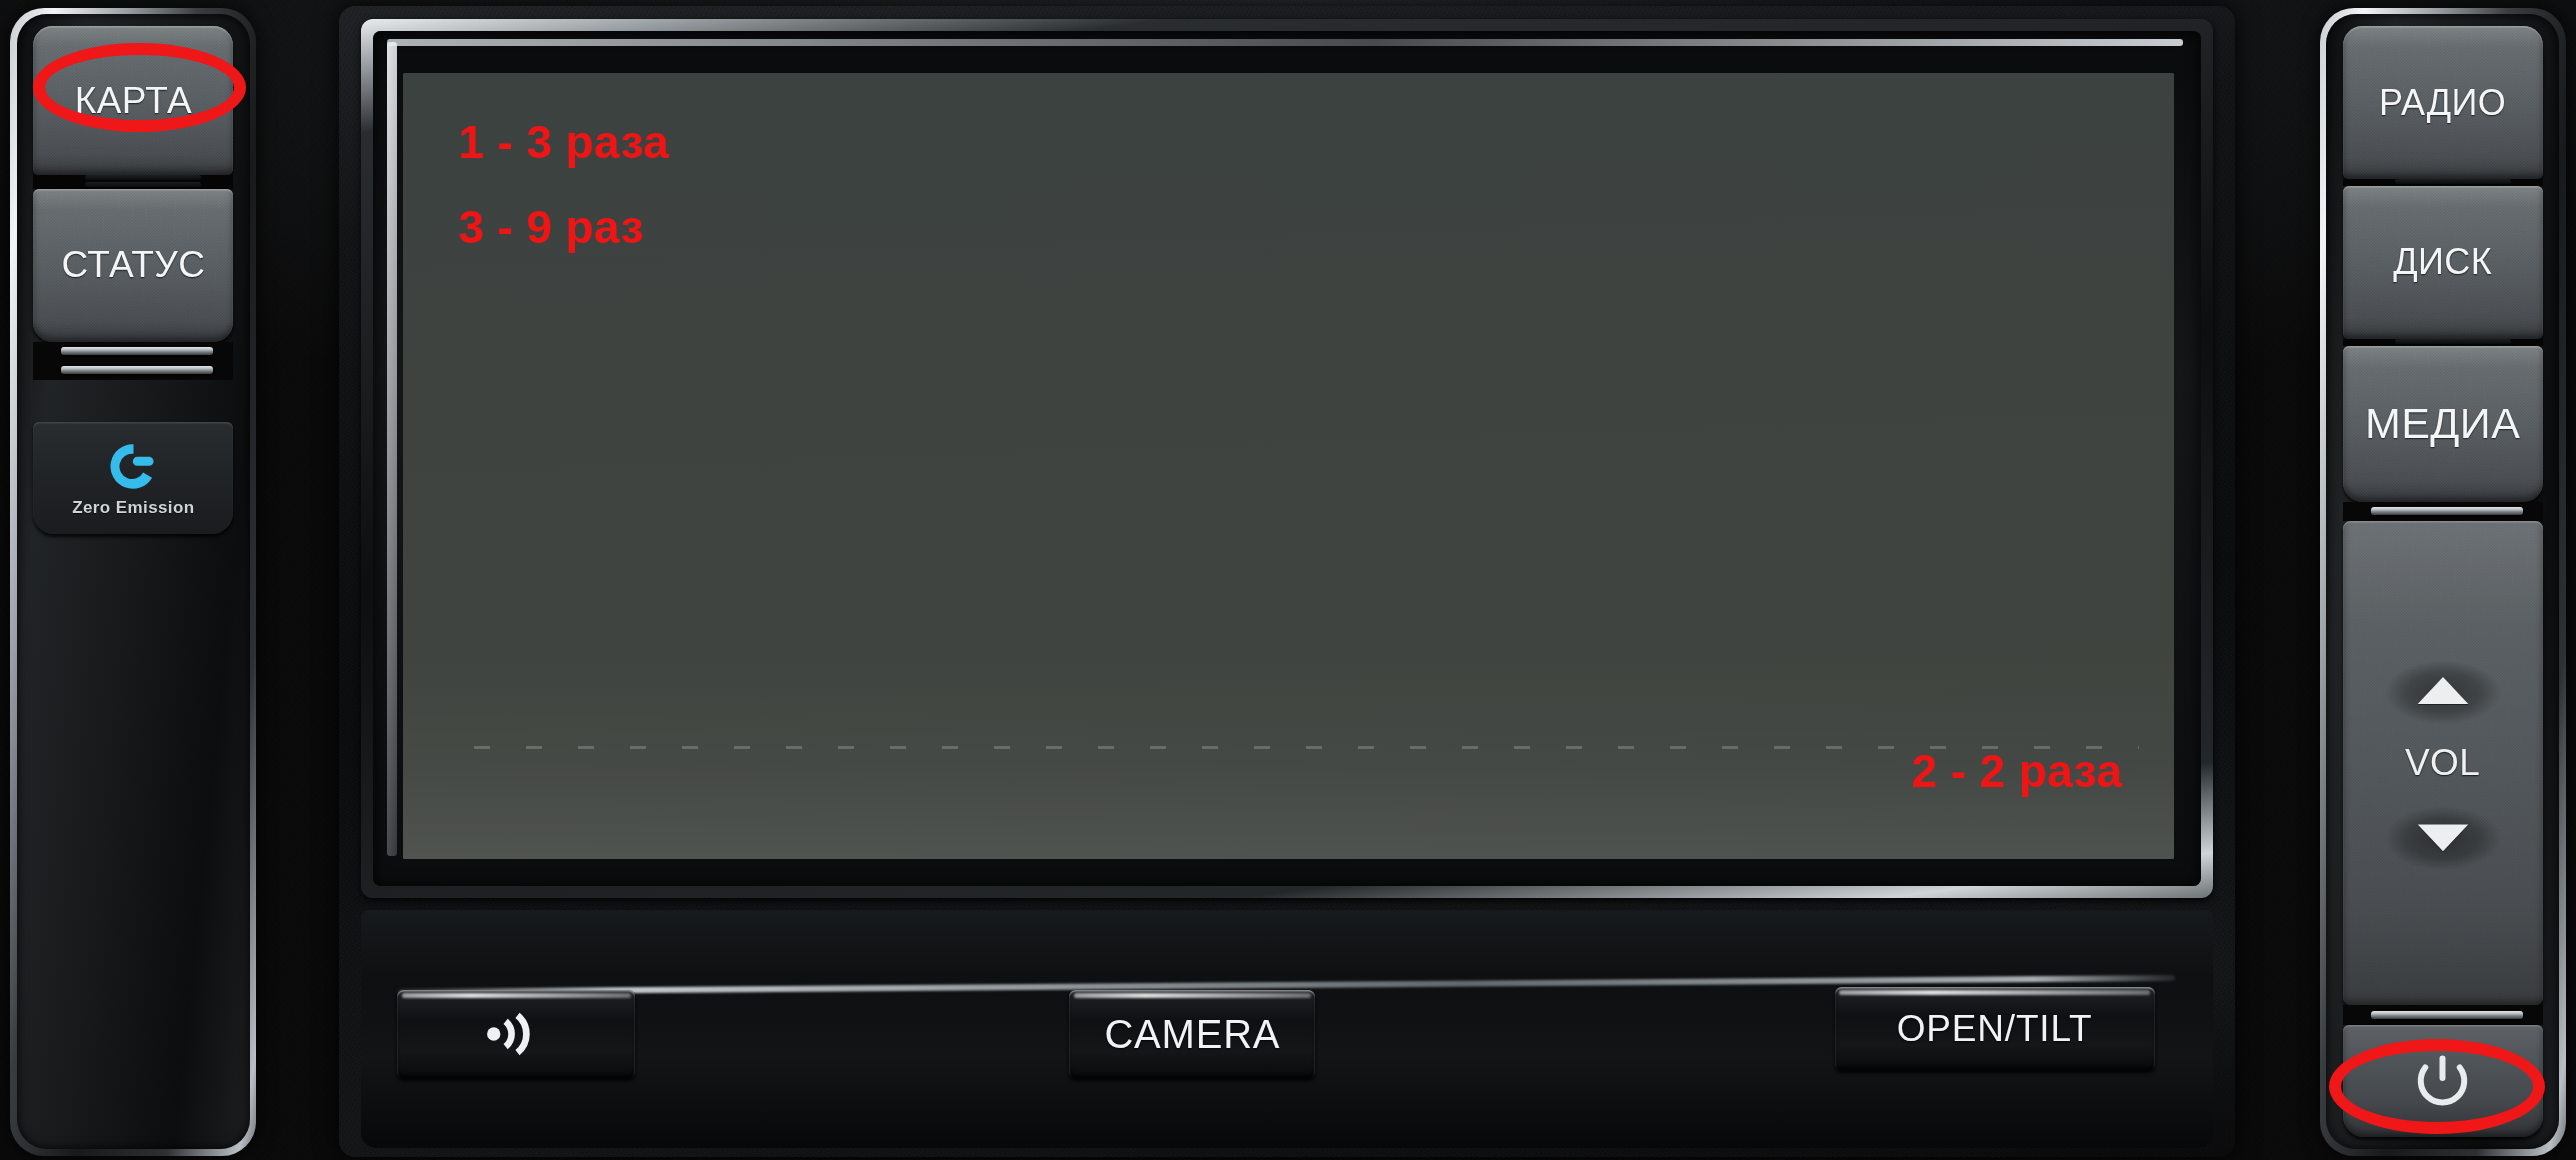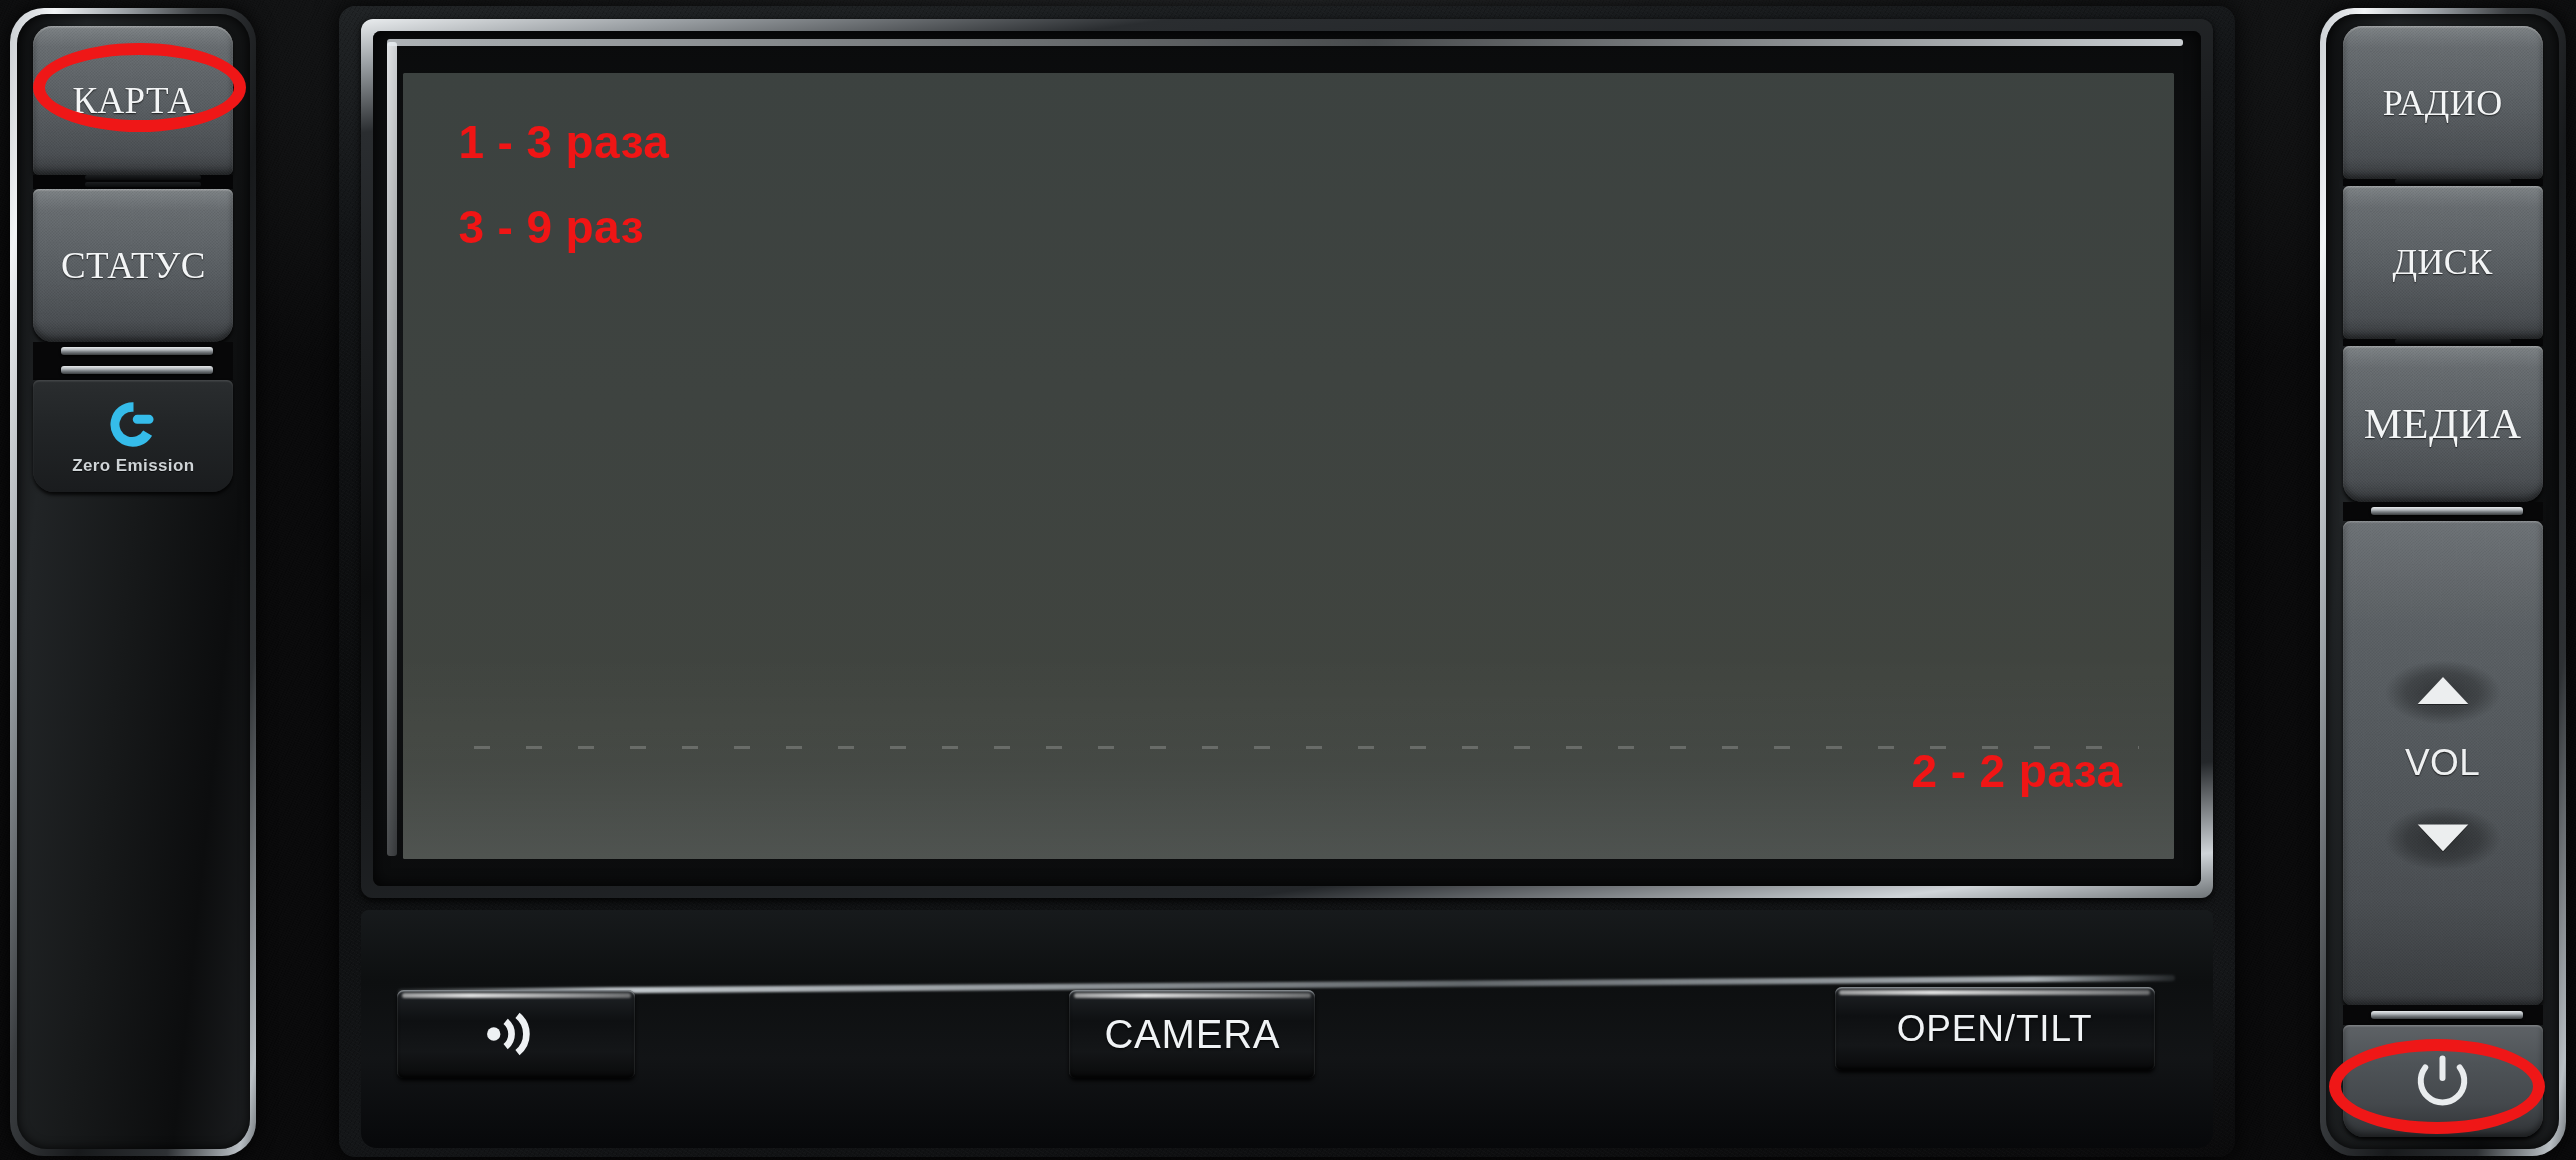--- a/index.html
+++ b/index.html
@@ -77,21 +77,21 @@
   .key::after {
     content: "";
     position: absolute;
     inset: 0;
     opacity: .40;
     background-image:
       repeating-linear-gradient(47deg, rgba(255,255,255,.07) 0 0.7px, transparent 0.7px 2.2px),
       repeating-linear-gradient(137deg, rgba(0,0,0,.12) 0 0.7px, transparent 0.7px 2.2px);
     pointer-events: none;
   }
-  .key-label { position: relative; z-index: 2; white-space: nowrap; font-family: Liberation Serif, serif; }
+  .key-label { position: relative; z-index: 2; white-space: nowrap; }
 
   .key-top    { border-radius: 19.4px 19.4px 6px 6px; }
   .key-mid    { border-radius: 6px; }
   .key-bot    { border-radius: 6px 6px 19.4px 19.4px; }
 
   
   .key-gap { height: 6.7px; flex: 0 0 6.7px; background: #050506; position: relative; }
   .key-gap::after {
     content: "";
     position: absolute;
@@ -164,20 +164,21 @@
     border-radius: 6px 6px 21px 21px;
     background: linear-gradient(180deg, #2a2d2f 0%, #222527 40%, #1a1c1e 100%);
     box-shadow:
       inset 0 1.5px 1.5px rgba(255,255,255,.12),
       0 2.2px 3.7px rgba(0,0,0,.8);
     display: flex;
     flex-direction: column;
     align-items: center;
     justify-content: center;
     gap: 4.5px;
+    margin-top: 42px;
   }
   .logo-text {
     font-size: 17px;
     font-weight: 700;
     color: #cfd4d7;
     letter-spacing: 0.4px;
     text-shadow: 0 0.7px 0.7px rgba(0,0,0,.7);
   }
 
   

